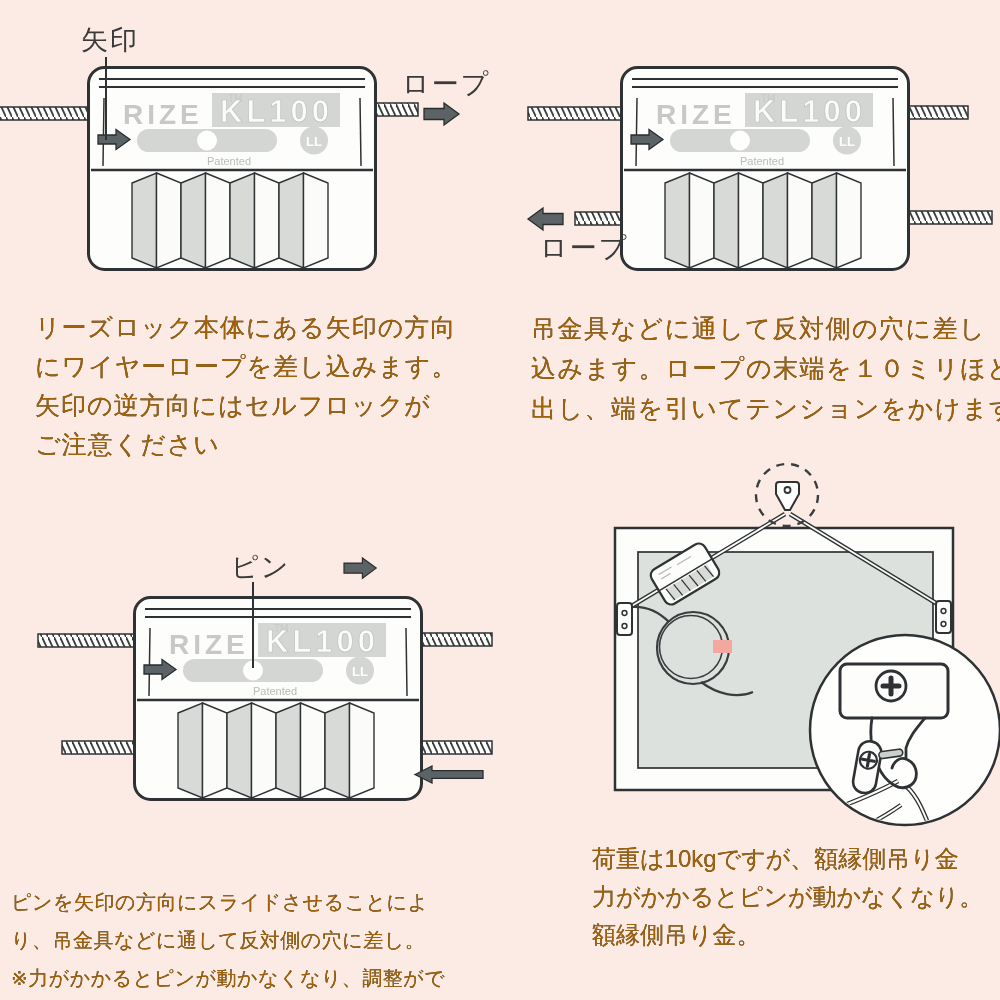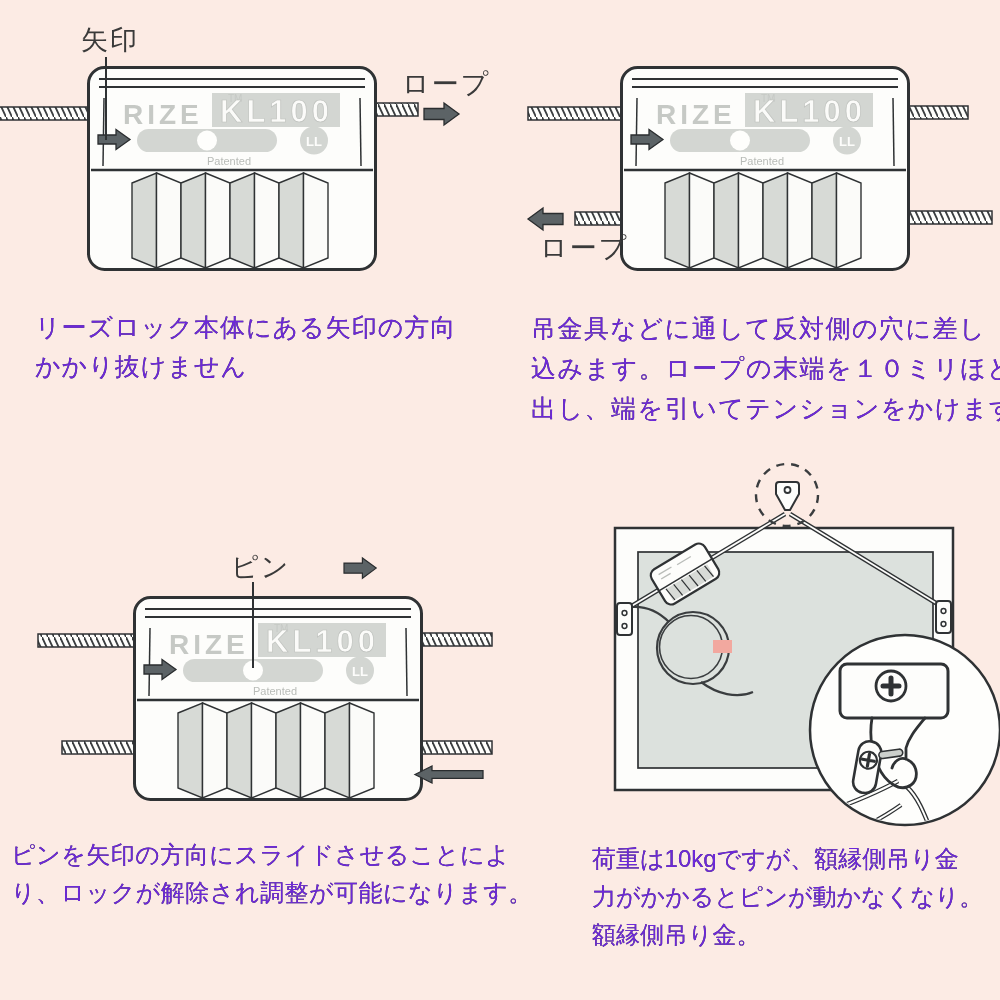--- a/index.html
+++ b/index.html
@@ -6,21 +6,21 @@
   .page{
     position:relative;
     width:1000px;height:1000px;
     background:#fcebe4;
     overflow:hidden;
     font-family:"Liberation Sans","DejaVu Sans",sans-serif;
   }
   .panel{position:absolute;}
   .tb{
     position:absolute;
-    color:#6d28d9;
+    color:#a16207;
     white-space:nowrap;
     text-shadow:0 0 .5px #3b3e40;
   }
   .tb div{min-height:1em;}
   svg text.lbl{
     font-size:27px;fill:#3a3a3a;letter-spacing:2px;
     font-family:"Liberation Sans","DejaVu Sans",sans-serif;
   }
   svg text{font-family:"Liberation Sans","DejaVu Sans",sans-serif;}
 </style>
@@ -185,32 +185,35 @@
         </g>
         <g transform="rotate(-8 294 316)">
           <rect x="294" y="312" width="24" height="7" rx="3.5" fill="#ccd0cc" stroke="#2f3234" stroke-width="1.6"></rect>
         </g>
       </g>
     </g>
   </svg>
 
   <div class="tb" style="left:35px;top:308px;font-size:25px;line-height:39px;letter-spacing:1px">
     <div>リーズロック本体にある矢印の方向</div>
-    <div>かかり抜けません</div>
+    <div>にワイヤーロープを差し込みます。</div>
+    <div>矢印の逆方向にはセルフロックが</div>
+    <div>ご注意ください</div>
   </div>
 
   <div class="tb" style="left:531px;top:308px;font-size:25px;line-height:40px;letter-spacing:1.5px">
     <div>吊金具などに通して反対側の穴に差し</div>
     <div>込みます。ロープの末端を１０ミリほど</div>
     <div>出し、端を引いてテンションをかけます。</div>
   </div>
 
-  <div class="tb" style="left:11px;top:836px;font-size:24px;line-height:38px;letter-spacing:0.5px">
+  <div class="tb" style="left:11px;top:883px;font-size:20px;line-height:38px;letter-spacing:0.5px">
     <div>ピンを矢印の方向にスライドさせることによ</div>
-    <div>り、ロックが解除され調整が可能になります。</div>
+    <div>り、吊金具などに通して反対側の穴に差し。</div>
+    <div>※力がかかるとピンが動かなくなり、調整がで</div>
   </div>
 
   <div class="tb" style="left:592px;top:840px;font-size:24px;line-height:38px;letter-spacing:0px">
     <div>荷重は10kgですが、額縁側吊り金</div>
     <div>力がかかるとピンが動かなくなり。</div>
     <div>額縁側吊り金。</div>
   </div>
 
 </div>
 

